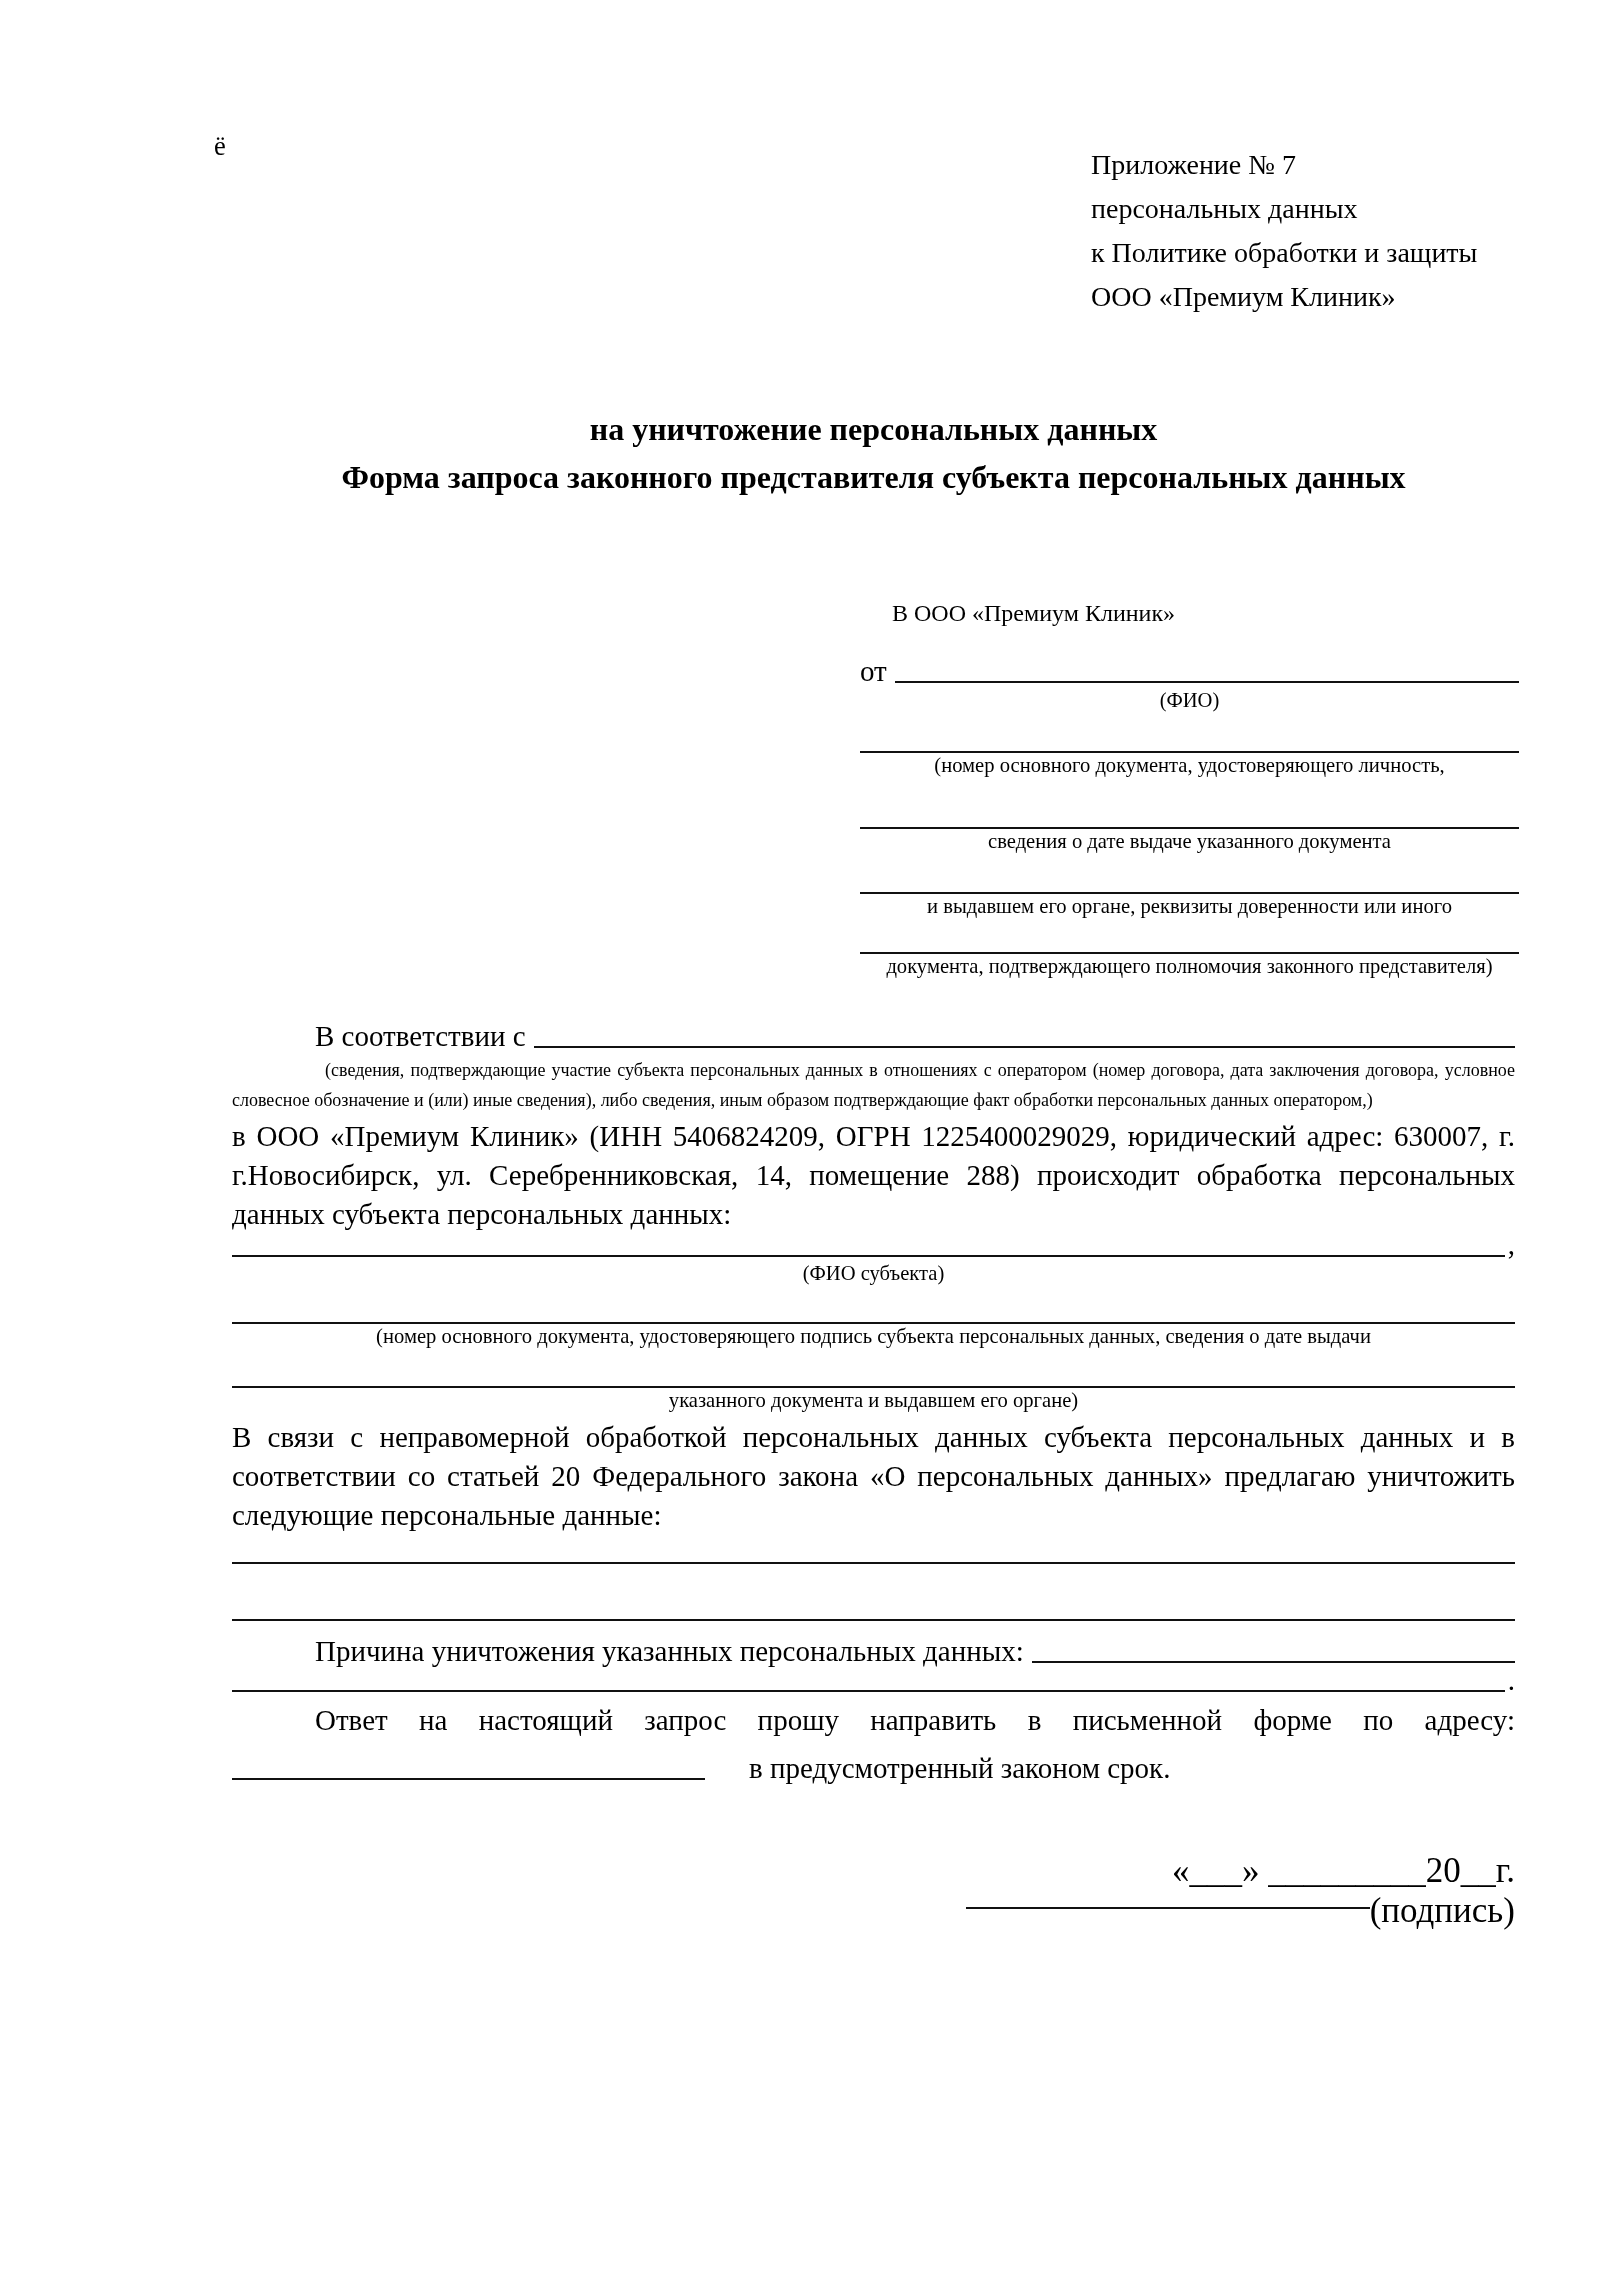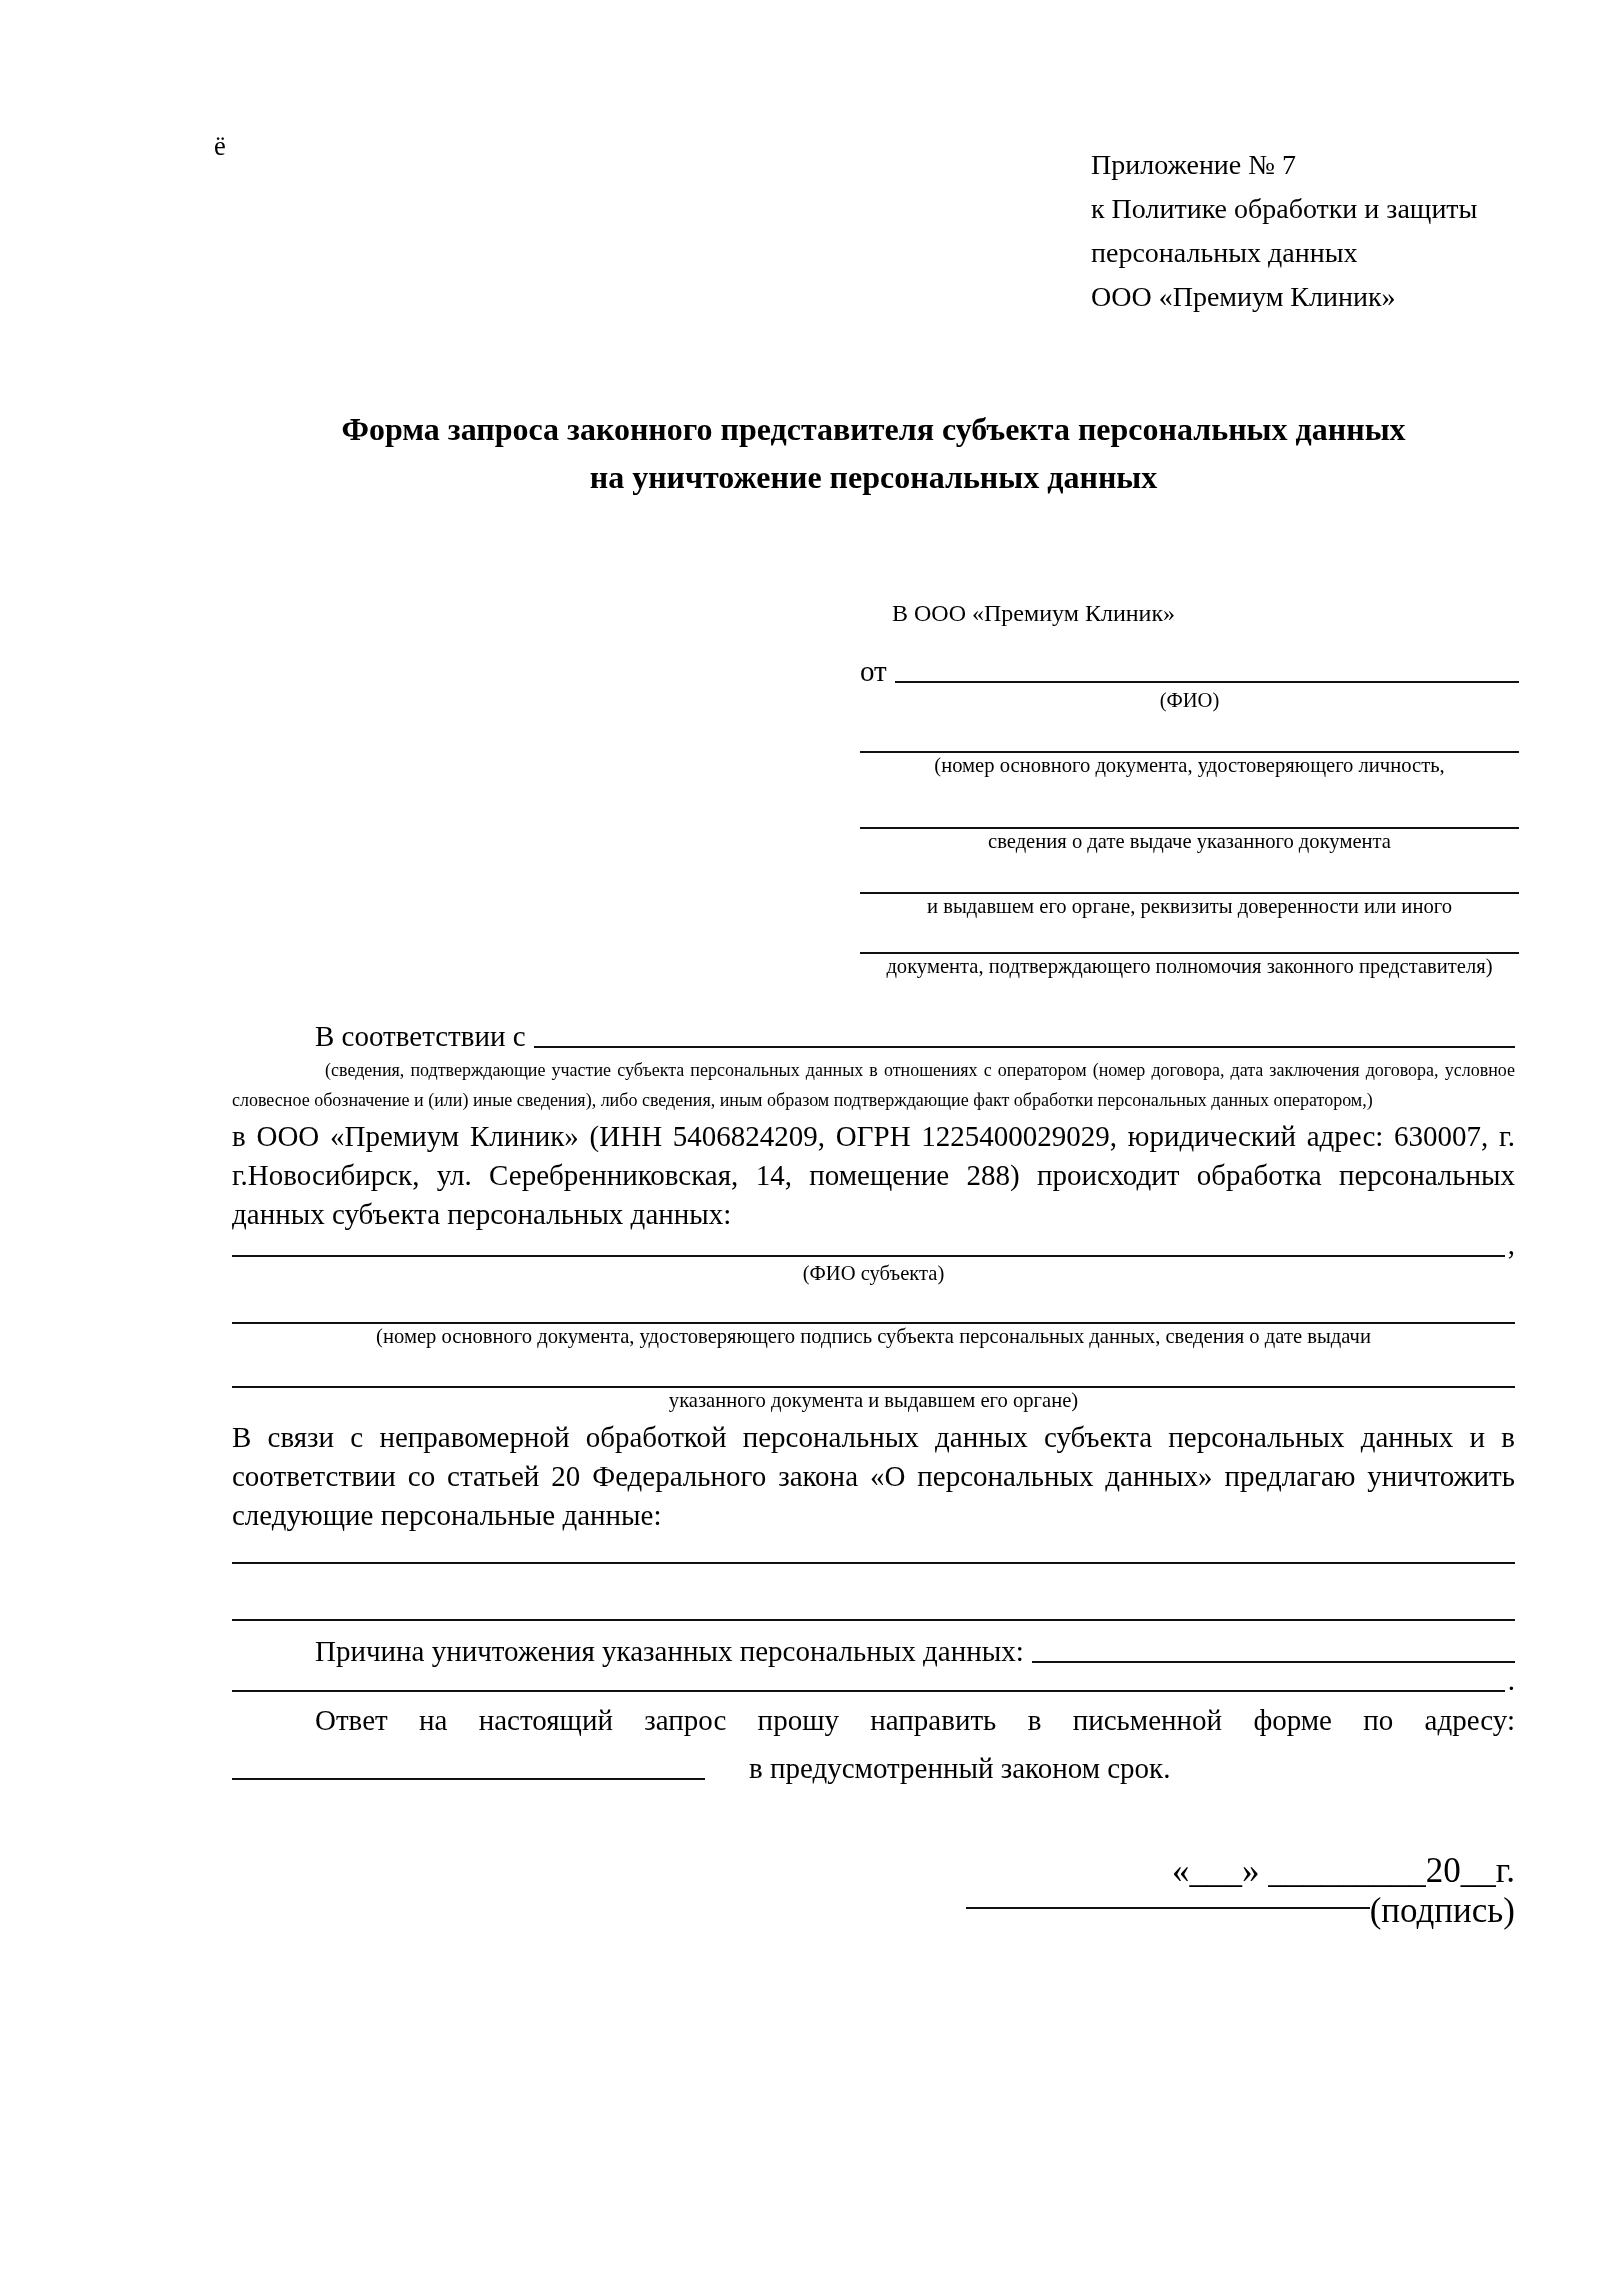--- a/index.html
+++ b/index.html
@@ -67,28 +67,28 @@
 </style>
 </head>
 <body>
 
 <div class="page">
 
   <div class="yo">ё</div>
 
   <div class="appendix">
     <div>Приложение № 7</div>
+    <div>персональных данных</div>
     <div>к Политике обработки и защиты</div>
-    <div>персональных данных</div>
     <div>ООО «Премиум Клиник»</div>
   </div>
 
   <div class="doc-title">
+    <div>на уничтожение персональных данных</div>
     <div>Форма запроса законного представителя субъекта персональных данных</div>
-    <div>на уничтожение персональных данных</div>
   </div>
 
   <div class="addressee">
     <div class="to">В ООО «Премиум Клиник»</div>
     <div class="flex-row from-row">
       <span class="lbl">от</span>
       <span class="fill"></span>
     </div>
     <div class="cap">(ФИО)</div>
     <div class="blank-line" style="height:37px"></div>

